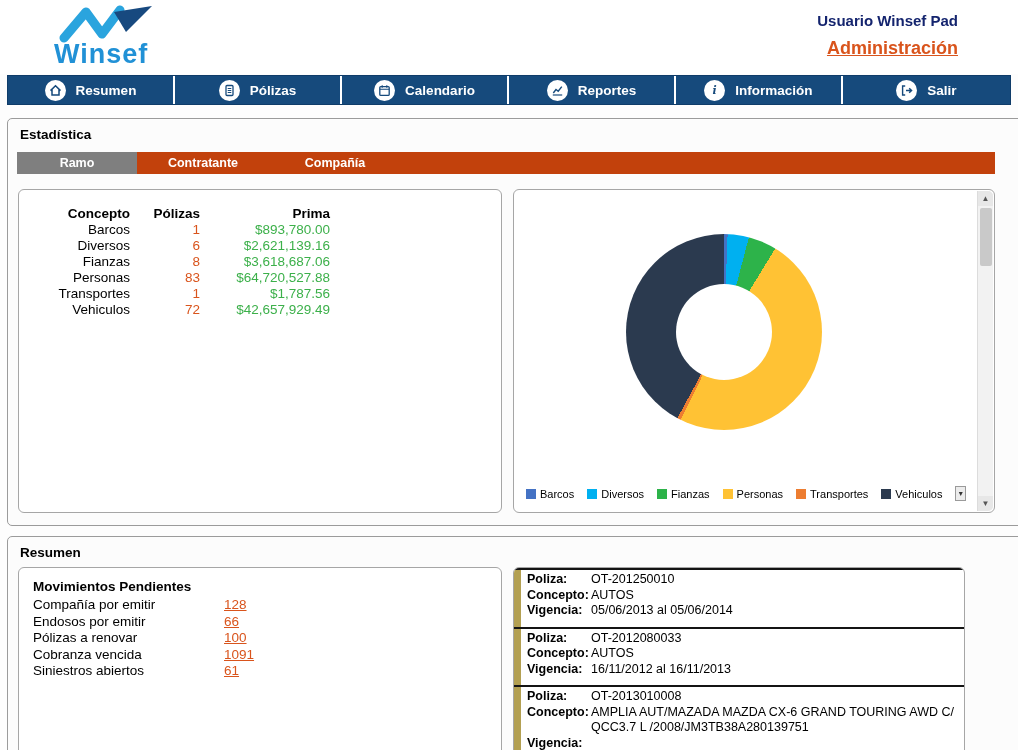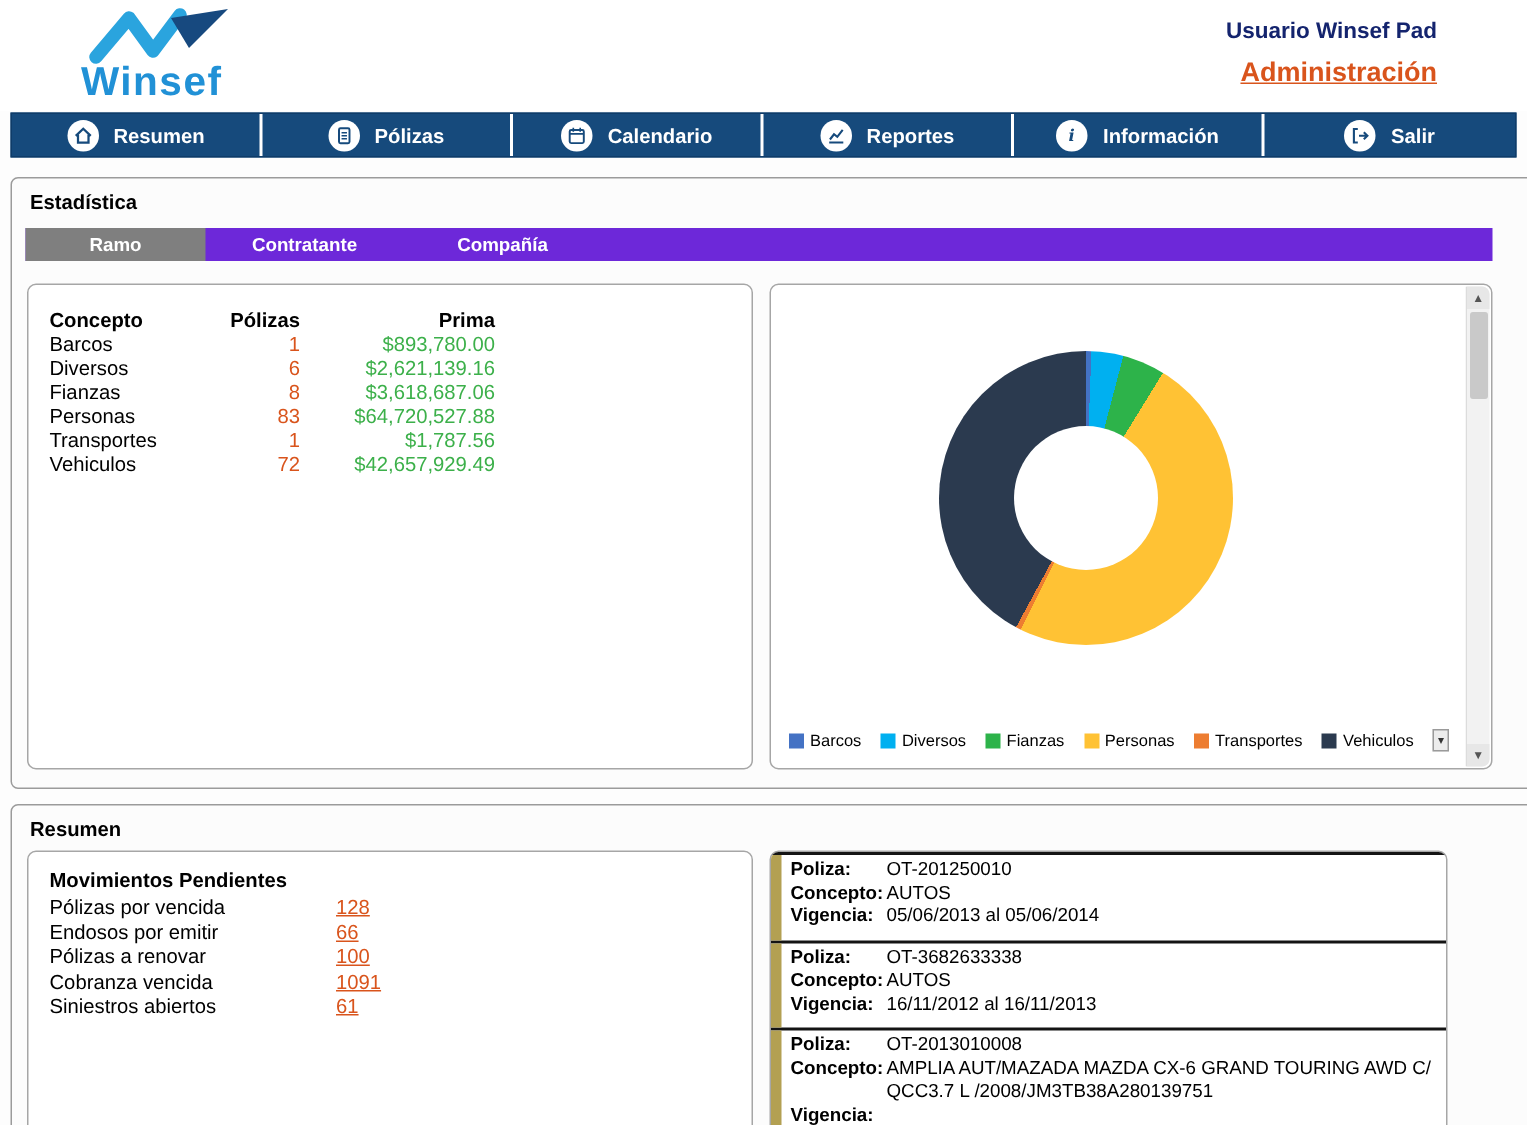--- a/index.html
+++ b/index.html
@@ -46,32 +46,32 @@
 
   
   .section-box {
     position: absolute; left: 7px; width: 1016px;
     background: #fcfcfc; border: 1px solid #9b9b9b; border-radius: 5px;
   }
   #stats-box { top: 118px; height: 408px; }
   #resumen-box { top: 536px; height: 380px; }
   .box-title { position: absolute; left: 12px; top: 8px; font-size: 13.5px; font-weight: bold; }
 
-  .tabbar { position: absolute; left: 9px; right: 27px; top: 33px; height: 22px; background: #6d28d9; display: flex; }
+  .tabbar { position: absolute; left: 9px; right: 27px; top: 33px; height: 22px; background: #c2410c; display: flex; }
   .tab { height: 22px; line-height: 22px; color: #fff; font-weight: bold; font-size: 12.5px;
     text-align: center; width: 132px; cursor: pointer; }
   .tab.active { background: #7f7f7f; width: 120px; }
 
   .panel { position: absolute; background: #fff; border: 1px solid #a6a6a6; border-radius: 6px; }
   #stats-table-panel { left: 10px; top: 70px; width: 484px; height: 324px; }
   #chart-panel { left: 505px; top: 70px; width: 482px; height: 324px; }
 
   
   .stats-table { margin: 16px 10px; border-collapse: collapse; font-size: 13.5px; }
-  .stats-table th, .stats-table td { padding: 0 4px; line-height: 16px; font-weight: normal; text-align: left; }
+  .stats-table th, .stats-table td { padding: 0 4px; line-height: 16px; font-weight: normal; text-align: right; }
   .stats-table th { font-weight: bold; }
   .col-polizas { width: 70px; text-align: right !important; }
   .col-prima { width: 130px; text-align: right !important; }
   .col-concepto { width: 105px; }
   .count-val { color: #d9541c; }
   .prima-val { color: #3cb04a; }
 
   
   #donut { position: absolute; left: 112px; top: 44px; width: 196px; height: 196px; border-radius: 50%; }
   #donut .hole { position: absolute; left: 50px; top: 50px; width: 96px; height: 96px; background: #fff; border-radius: 50%; }
@@ -270,21 +270,21 @@
       </div>
     </div>
   </div>
 
   <div class="section-box" id="resumen-box">
     <div class="box-title">Resumen</div>
 
     <div class="panel" id="pend-panel">
       <div class="pend-title">Movimientos Pendientes</div>
       <div class="pend-row">
-        <span class="pend-label">Pólizas por vencida</span>
+        <span class="pend-label">Compañía por emitir</span>
         <a class="pend-value">128</a>
       </div>
       <div class="pend-row">
         <span class="pend-label">Endosos por emitir</span>
         <a class="pend-value">66</a>
       </div>
       <div class="pend-row">
         <span class="pend-label">Pólizas a renovar</span>
         <a class="pend-value">100</a>
       </div>
@@ -314,21 +314,21 @@
               <span class="plabel">Vigencia:</span>
               <span class="pvalue">05/06/2013 al 05/06/2014</span>
             </div>
         </div>
       </div>
       <div class="policy">
         <div class="stripe" style="background: rgb(179, 160, 82);"></div>
         <div class="rows">
           <div class="prow">
               <span class="plabel">Poliza:</span>
-              <span class="pvalue">OT-3682633338</span>
+              <span class="pvalue">OT-2012080033</span>
             </div>
           <div class="prow">
               <span class="plabel">Concepto:</span>
               <span class="pvalue">AUTOS</span>
             </div>
           <div class="prow">
               <span class="plabel">Vigencia:</span>
               <span class="pvalue">16/11/2012 al 16/11/2013</span>
             </div>
         </div>

